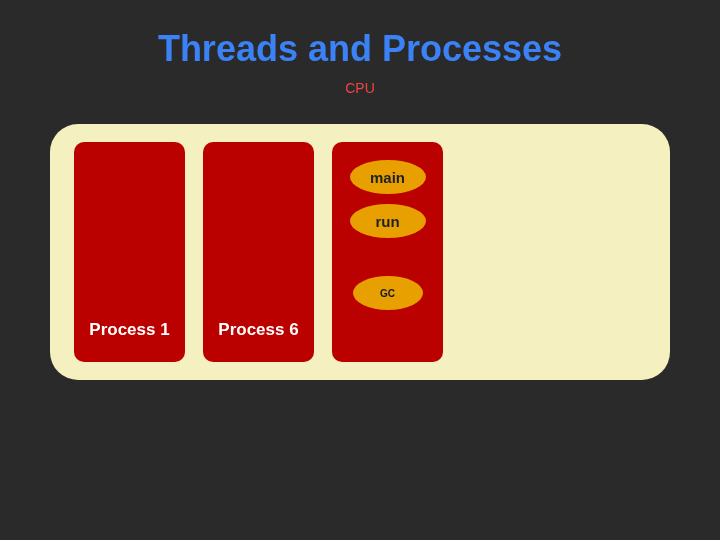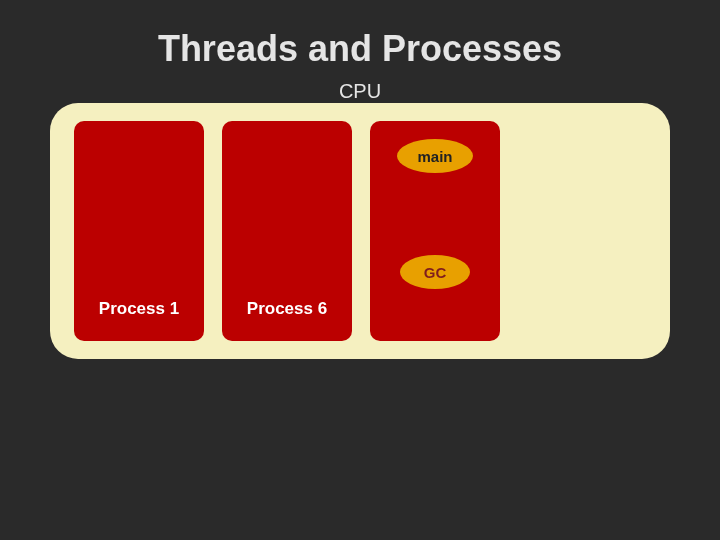--- a/index.html
+++ b/index.html
@@ -9,49 +9,49 @@
       height: 540px;
       background-color: #2a2a2a;
       display: flex;
       flex-direction: column;
       align-items: center;
       font-family: 'Arial', sans-serif;
       overflow: hidden;
     }
 
     .page-title {
-      color: #e5e5e5;
+      color: #3b82f6;
       font-size: 36px;
       font-weight: bold;
       margin-top: 28px;
       margin-bottom: 10px;
     }
 
     .cpu-label {
-      color: #e5e5e5;
-      font-size: 20px;
-      margin-bottom: 0;
+      color: #ef4444;
+      font-size: 14px;
+      margin-bottom: 28px;
     }
 
     .cpu-container {
       background-color: #f5f0c0;
       border-radius: 28px;
       padding: 18px 24px;
       display: flex;
       flex-direction: row;
       align-items: center;
       gap: 18px;
       position: relative;
       width: 620px;
     }
 
     .process-block {
       background-color: #bb0000;
       border-radius: 10px;
-      width: 130px;
+      width: 111px;
       height: 220px;
       display: flex;
       flex-direction: column;
       align-items: center;
       justify-content: center;
       position: relative;
     }
 
     .process-label {
       color: #ffffff;
@@ -93,22 +93,22 @@
     }
 
     .gc-bubble {
       background-color: #e8a000;
       border-radius: 50%;
       width: 70px;
       height: 34px;
       display: flex;
       align-items: center;
       justify-content: center;
-      color: #7f1d1d;
-      font-size: 15px;
+      color: #0f172a;
+      font-size: 10px;
       font-weight: bold;
       position: absolute;
       bottom: 52px;
       left: 0;
       right: 0;
       margin: 0 auto;
     }
   </style>
 </head>
 <body>
@@ -123,18 +123,19 @@
     <span class="process-label">Process 1</span>
   </div>
 
   <div class="process-block">
     <span class="process-label">Process 6</span>
   </div>
 
   <div class="process-block process-3">
     <div class="thread-bubbles">
       <div class="thread-bubble">main</div>
+      <div class="thread-bubble">run</div>
     </div>
     <div class="gc-bubble">GC</div>
   </div>
 
 
 </div>
 
 </body></html>

